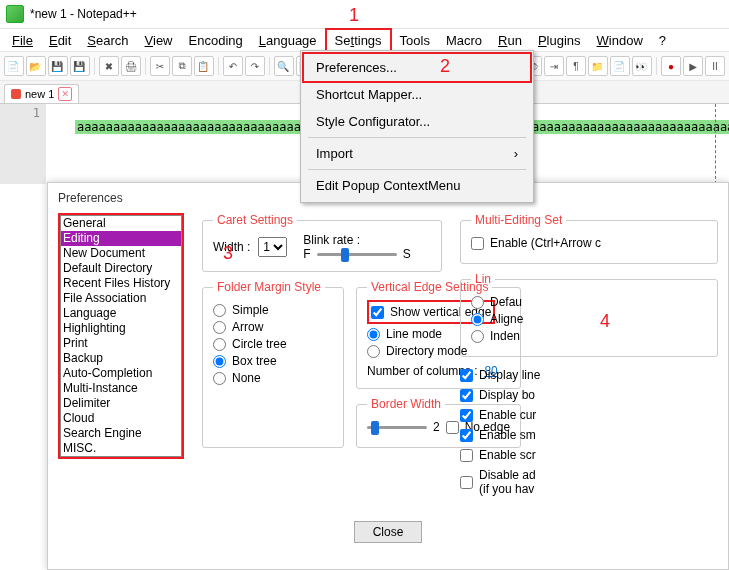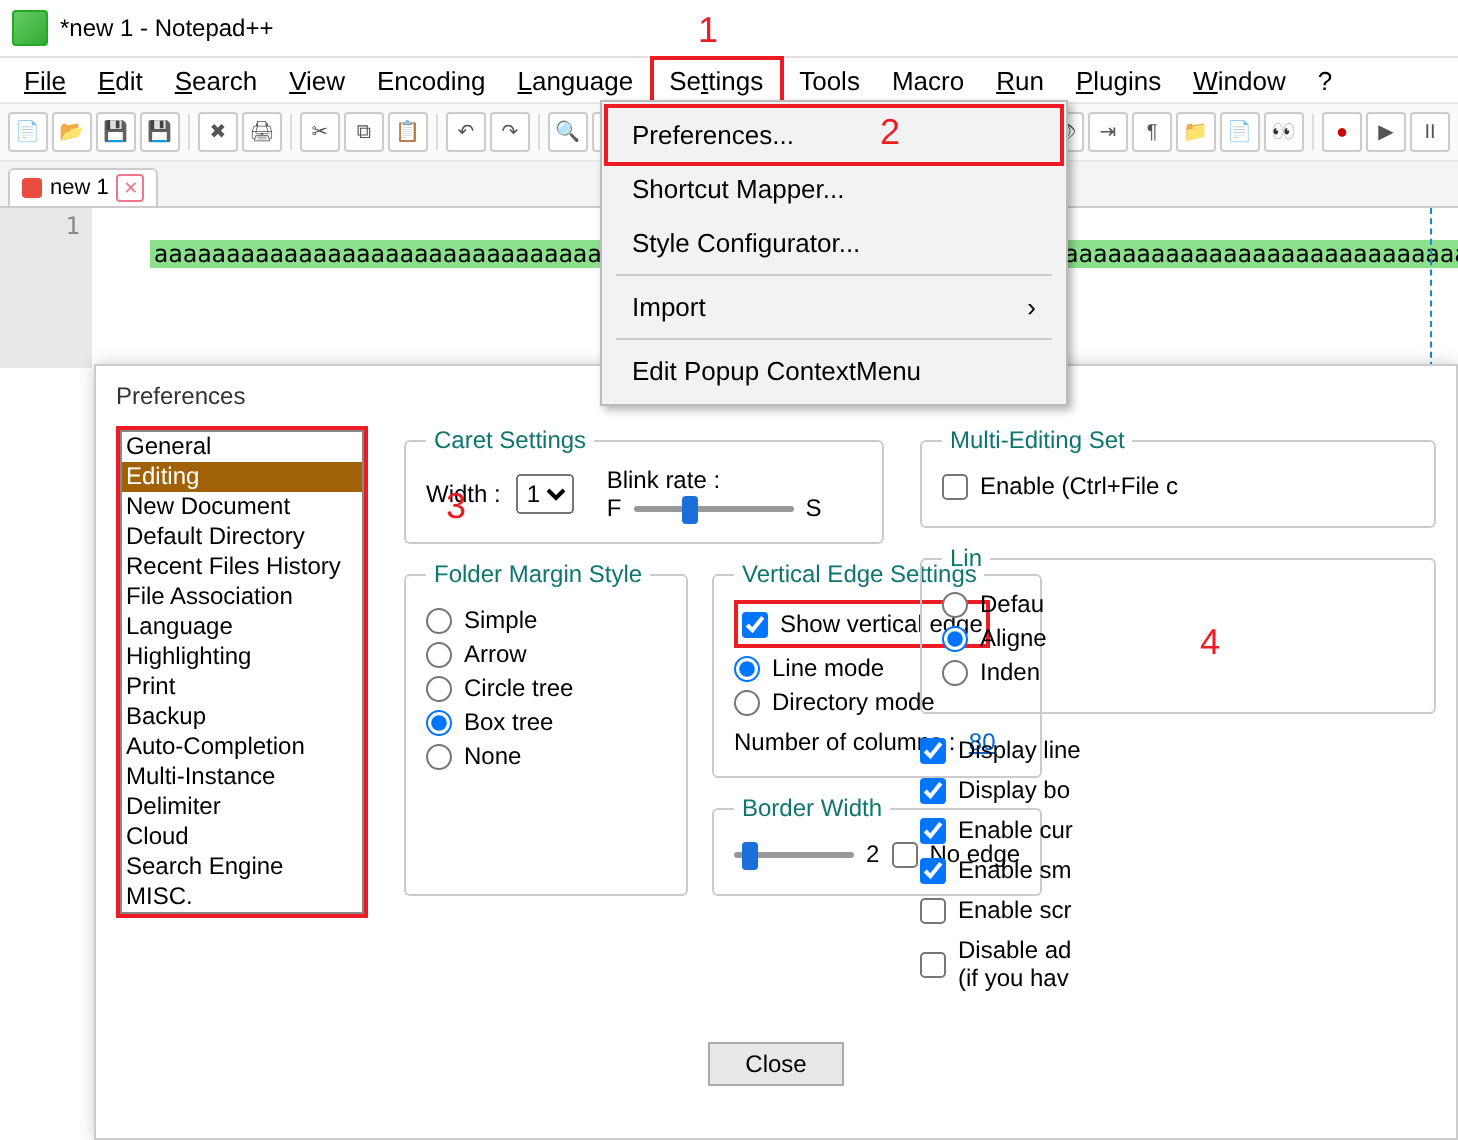--- a/index.html
+++ b/index.html
@@ -28,24 +28,24 @@
 .dropdown .row.hl{border:2px solid #ed1c24;margin:-2px}
 .dropdown hr{border:none;border-top:1px solid #ccc;margin:2px 4px}
 
 .ann{position:absolute;color:#ed1c24;font-size:18px;font-weight:400;z-index:60}
 
 .prefs{position:absolute;left:47px;top:182px;right:0;bottom:0;background:#fff;border:1px solid #ccc;box-shadow:0 0 8px rgba(0,0,0,.2);padding:8px 10px;font-size:12px;overflow:hidden}
 .prefs-title{color:#333;font-size:12px;margin-bottom:8px}
 .prefs-body{display:flex;gap:18px;height:300px}
 .catlist{width:120px;border:1px solid #888;background:#fff;overflow:hidden;font-size:12px}
 .catlist div{padding:0 2px;line-height:15px;white-space:nowrap}
-.catlist .sel{background:#a16207;color:#fff}
+.catlist .sel{background:#a21caf;color:#fff}
 .catlist-wrap{border:2px solid #ed1c24;display:inline-block}
 fieldset{border:1px solid #ccc;border-radius:3px;font-size:12px;margin:0 0 8px 0;padding:6px 10px 10px 10px}
-legend{padding:0 4px;color:#0f766e}
+legend{padding:0 4px;color:#ef4444}
 .col{display:flex;flex-direction:column}
 label.opt{display:flex;align-items:center;gap:6px;margin:3px 0;font-size:12px;white-space:nowrap}
 input[type=radio],input[type=checkbox]{margin:0}
 .slider{display:flex;align-items:center;gap:6px}
 .slider .track{width:80px;height:3px;background:#999;position:relative;border-radius:2px}
 .slider .thumb{position:absolute;top:-5px;width:8px;height:14px;background:#1a6fd8;border-radius:2px}
 select{font-size:12px;height:20px}
 .link{color:#06c;text-decoration:underline}
 .closebtn{display:block;margin:8px auto 0;padding:3px 18px;background:#e8e8e8;border:1px solid #aaa;font-size:12px}
 .hl-red{border:2px solid #ed1c24;display:inline-block;padding:0 2px}
@@ -261,21 +261,21 @@
           </fieldset>
         </div>
       </div>
     </div>
 
     <div class="col" style="flex:1">
       <fieldset>
         <legend>Multi-Editing Set</legend>
         <label class="opt">
             <input type="checkbox" style="">
-            <span>Enable (Ctrl+File c</span>
+            <span>Enable (Ctrl+Arrow c</span>
           </label>
       </fieldset>
       <fieldset>
         <legend>Lin</legend>
         <div id="lw-opts">
             <label class="opt">
               <input type="radio" name="lw" style="">
               <span>Defau</span>
             </label>
             <label class="opt">

